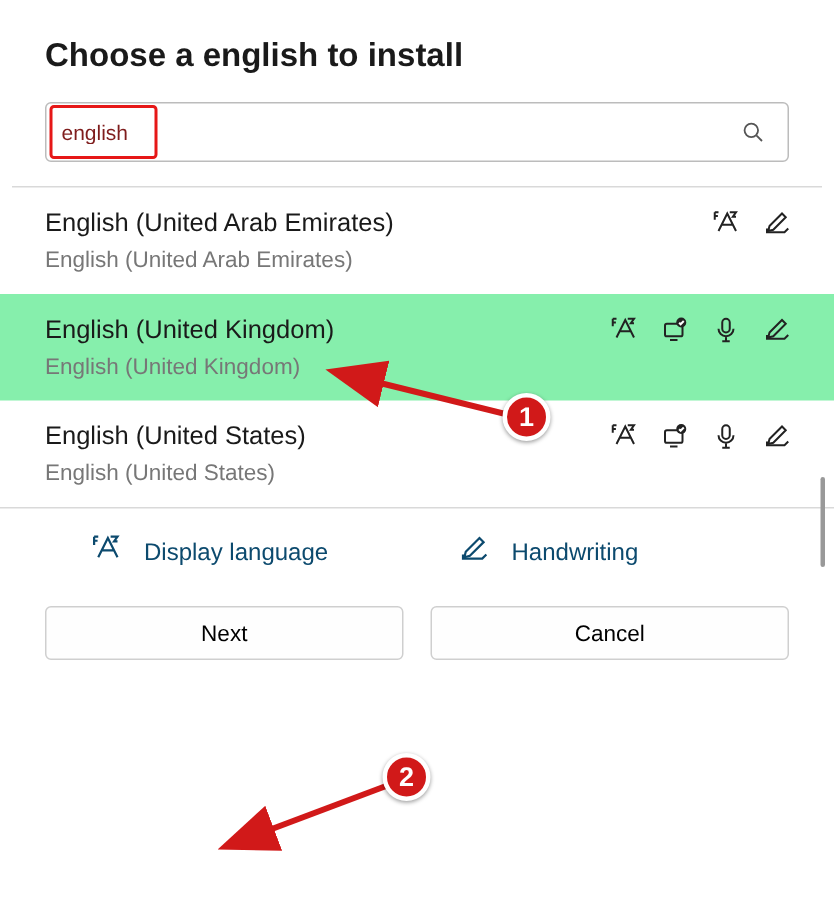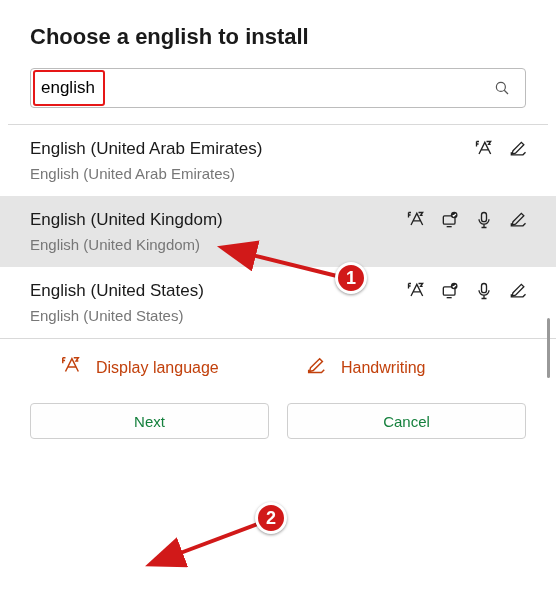--- a/index.html
+++ b/index.html
@@ -40,24 +40,24 @@
     left: 2px;
     top: 1px;
     height: 36px;
     width: 72px;
     pointer-events: none;
   }
   .search-input {
     flex: 1;
     border: none;
     outline: none;
-    font-size: 17px;
+    font-size: 14px;
     padding: 6px 10px;
     background: transparent;
-    color: #000000;
+    color: #7f1d1d;
   }
   .search-icon {
     padding: 0 14px;
     color: #555;
     display:flex;
     align-items:center;
   }
   .divider {
     height: 1px;
     background: #d9d9d9;
@@ -67,21 +67,21 @@
     border-bottom: 1px solid #d9d9d9;
   }
   .item {
     padding: 14px 28px 14px 30px;
     display: grid;
     grid-template-columns: 1fr auto;
     align-items: center;
     row-gap: 6px;
   }
   .item.selected {
-    background: #e5e5e5;
+    background: #86efac;
   }
   .item .primary {
     font-size: 17px;
     color: #1a1a1a;
   }
   .item .secondary {
     font-size: 15px;
     color: #777;
     grid-column: 1 / span 2;
   }
@@ -96,36 +96,36 @@
     padding: 16px 30px 12px 60px;
     display: grid;
     grid-template-columns: 1fr 1fr;
     row-gap: 16px;
     column-gap: 24px;
   }
   .legend .lg {
     display: flex;
     align-items: center;
     gap: 14px;
-    color: #c2410c;
+    color: #0c4a6e;
     font-size: 16px;
   }
   .buttons {
     display: flex;
     gap: 18px;
     padding: 10px 30px 20px 30px;
   }
   .btn {
     flex: 1;
     height: 36px;
     border: 1px solid #cfcfcf;
     background: #fefefe;
     border-radius: 4px;
     font-size: 15px;
-    color: #15803d;
+    color: #000000;
     cursor: pointer;
   }
   .scrollbar-hint {
     position: absolute;
     right: 6px;
     top: 318px;
     width: 3px;
     height: 60px;
     background: #999;
     border-radius: 2px;

